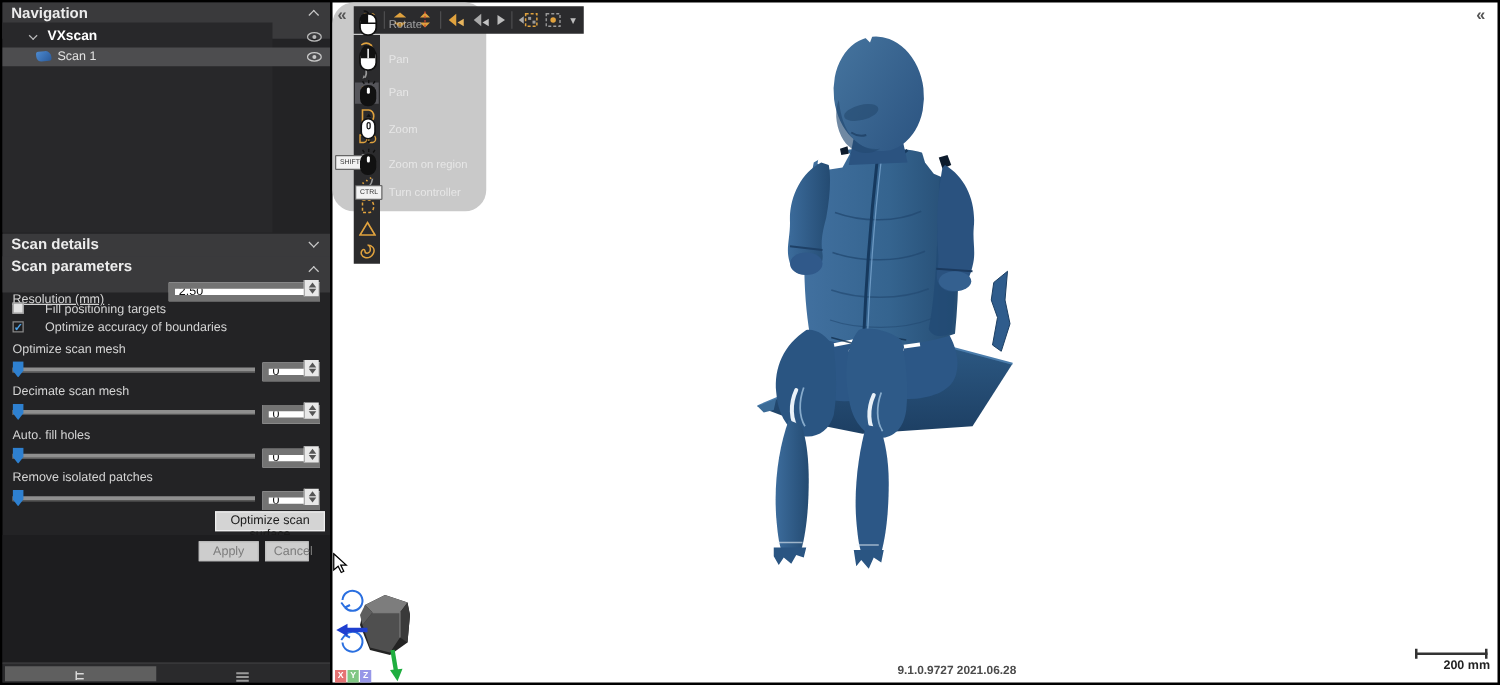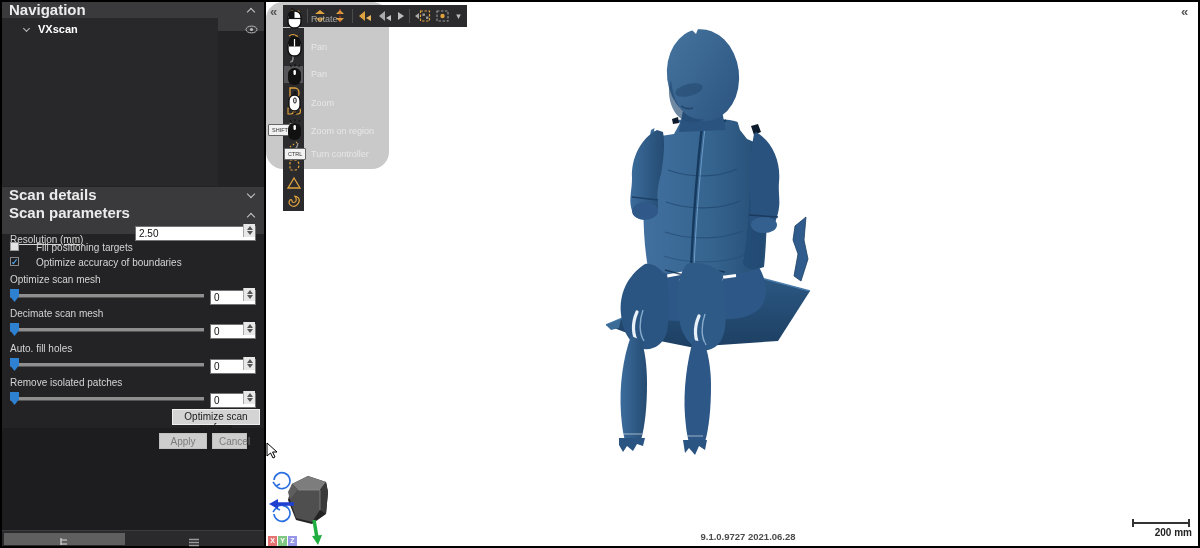--- a/index.html
+++ b/index.html
@@ -2,41 +2,41 @@
 <html><head>
 <meta charset="utf-8">
 <style>
   html,body{margin:0;padding:0;background:#000;}
   #stage{position:relative;width:1200px;height:548px;background:#000;overflow:hidden;
          font-family:"Liberation Sans",sans-serif;-webkit-font-smoothing:antialiased;}
   .abs{position:absolute;}
   
   #sidebar{left:2px;top:2px;width:262px;height:544px;background:#232325;}
   .panel-header{left:0;width:262px;height:29px;background:#3a3a3c;color:#ececec;
-                font-size:15px;font-weight:bold;line-height:16px;padding-left:7px;box-sizing:border-box;}
+                font-size:12px;font-weight:bold;line-height:16px;padding-left:7px;box-sizing:border-box;}
   .chev{position:absolute;right:10px;width:6px;height:6px;}
   .chev::before{content:"";position:absolute;left:0;top:0;width:5px;height:5px;
                 border-right:1.5px solid #c9c9c9;border-bottom:1.5px solid #c9c9c9;}
   .chev.up::before{transform:rotate(-135deg);top:2px;}
   .chev.down::before{transform:rotate(45deg);top:-1px;}
   #tree{left:0;top:16px;width:216px;height:168px;background:#28282a;}
   .tree-root{position:absolute;left:0;top:4px;width:262px;height:15px;color:#fff;
              font-size:11px;font-weight:bold;}
   .tree-root .lbl{position:absolute;left:36px;top:1px;}
   .expander{position:absolute;left:22px;top:4px;width:6px;height:6px;}
   .expander::before{content:"";position:absolute;width:4px;height:4px;
                     border-right:1.2px solid #bbb;border-bottom:1.2px solid #bbb;transform:rotate(45deg);}
   .tree-child{position:absolute;left:0;top:20px;width:262px;height:15px;background:#4d4d4f;
               color:#e2e2e2;font-size:10px;}
   .tree-child .lbl{position:absolute;left:44px;top:2px;}
   .scan-chip{position:absolute;left:27px;top:3px;width:12px;height:8px;border-radius:2px 5px 2px 4px;
              background:linear-gradient(135deg,#4d8ad0,#2a5a9a);transform:rotate(-6deg);}
   .eye{position:absolute;right:6px;top:3px;}
   .lbl10{font-size:10px;color:#d4d4d4;}
-  .textbox{background:#fff;border:1px solid #737373;box-sizing:border-box;height:15px;
+  .textbox{background:#fff;border:5px solid #737373;box-sizing:border-box;height:15px;
            font-size:10px;color:#111;font-family:"Liberation Sans",sans-serif;padding:0 12px 0 3px;}
   .spin{position:absolute;right:1px;top:1px;width:11px;height:13px;background:#e8e8e8;
         border-left:1px solid #aaa;}
   .spin::before{content:"";position:absolute;left:3px;top:2px;border-left:3px solid transparent;
         border-right:3px solid transparent;border-bottom:4px solid #555;}
   .spin::after{content:"";position:absolute;left:3px;bottom:2px;border-left:3px solid transparent;
         border-right:3px solid transparent;border-top:4px solid #555;}
   .cb{position:absolute;left:8px;width:9px;height:9px;box-sizing:border-box;}
   .cb.un{background:#e3e3e3;border:1px solid #9a9a9a;}
   .cb.ck{background:#1d1d1f;border:1px solid #8a8a8a;color:#4da3e8;font-size:9px;
@@ -65,21 +65,21 @@
   #left-toolbar{left:17px;top:26px;width:21px;background:#2b2b2d;display:flex;flex-direction:column;
                 align-items:center;padding:2px 0;gap:1px;}
   .vbtn{width:19px;height:17px;display:flex;align-items:center;justify-content:center;}
   .vbtn.active{background:#55555a;}
   #hints{left:17px;top:290px;width:123px;height:167px;background:#c9c9c9;border-radius:17px;}
   .hint-row{position:absolute;left:0;width:123px;height:24px;}
   .hint-ico{position:absolute;left:20px;top:0;}
   .hint-label{position:absolute;left:45px;top:6px;font-size:9px;color:rgba(255,255,255,0.55);white-space:nowrap;}
   .keycap{position:absolute;background:#f2f2f2;border:1px solid #666;font-size:5.5px;color:#333;
           padding:2px 3px;border-radius:1px;}
-  #version{left:417px;top:529px;width:130px;text-align:center;font-size:9.5px;color:#4b4b4b;font-weight:bold;}
+  #version{left:417px;top:529px;width:130px;text-align:right;font-size:9.5px;color:#4b4b4b;font-weight:bold;}
   #scalebar{left:862px;top:512px;width:66px;height:26px;}
   #scalebar .bar{position:absolute;left:4px;top:8px;width:58px;height:2px;background:#333;}
   #scalebar .bar::before,#scalebar .bar::after{content:"";position:absolute;top:-3px;width:2px;height:8px;background:#333;}
   #scalebar .bar::before{left:0;} #scalebar .bar::after{right:0;}
   #scale-label{position:absolute;right:2px;top:13px;font-size:10px;font-weight:bold;color:#222;}
   .axis-badge{position:absolute;top:0;width:9px;height:10px;font-size:7px;font-weight:bold;color:#fff;
               text-align:center;line-height:10px;}
 </style>
 </head>
 <body>
@@ -93,20 +93,28 @@
       <span class="chev up" style="top:5px;"></span>
     </div>
 
     <div id="tree" class="abs">
       <div class="tree-root">
         <span class="expander"></span>
         <span class="lbl">VXscan</span>
         <svg class="eye" width="13" height="9">
           <ellipse cx="6.5" cy="4.5" rx="5.5" ry="3.4" fill="none" stroke="#b9b9b9" stroke-width="1"></ellipse>
           <circle cx="6.5" cy="4.5" r="1.6" fill="#b9b9b9"></circle>
+        </svg>
+      </div>
+      <div class="tree-child">
+        <span class="scan-chip"></span>
+        <span class="lbl">Scan 1</span>
+        <svg class="eye" width="13" height="9">
+          <ellipse cx="6.5" cy="4.5" rx="5.5" ry="3.4" fill="none" stroke="#c9c9c9" stroke-width="1"></ellipse>
+          <circle cx="6.5" cy="4.5" r="1.6" fill="#c9c9c9"></circle>
         </svg>
       </div>
     </div>
 
     <div class="panel-header abs" style="top:185px;">
       <span>Scan details</span>
       <span class="chev down" style="top:5px;"></span>
     </div>
 
     <div class="panel-header abs" style="top:203px;">

